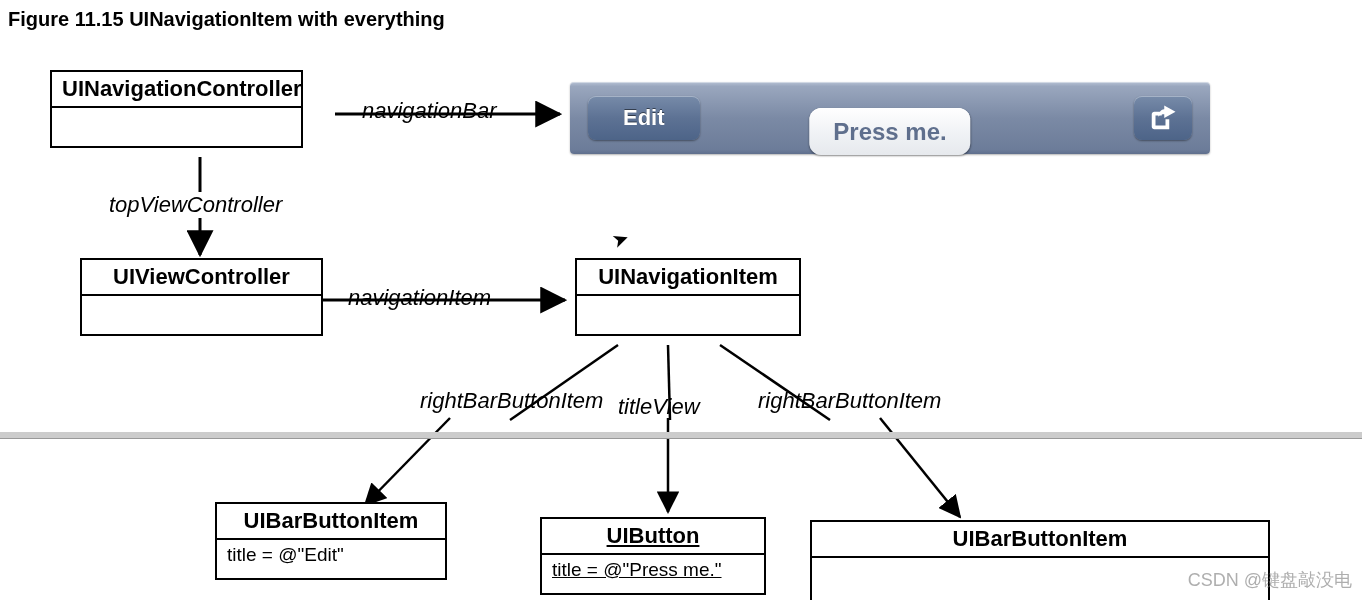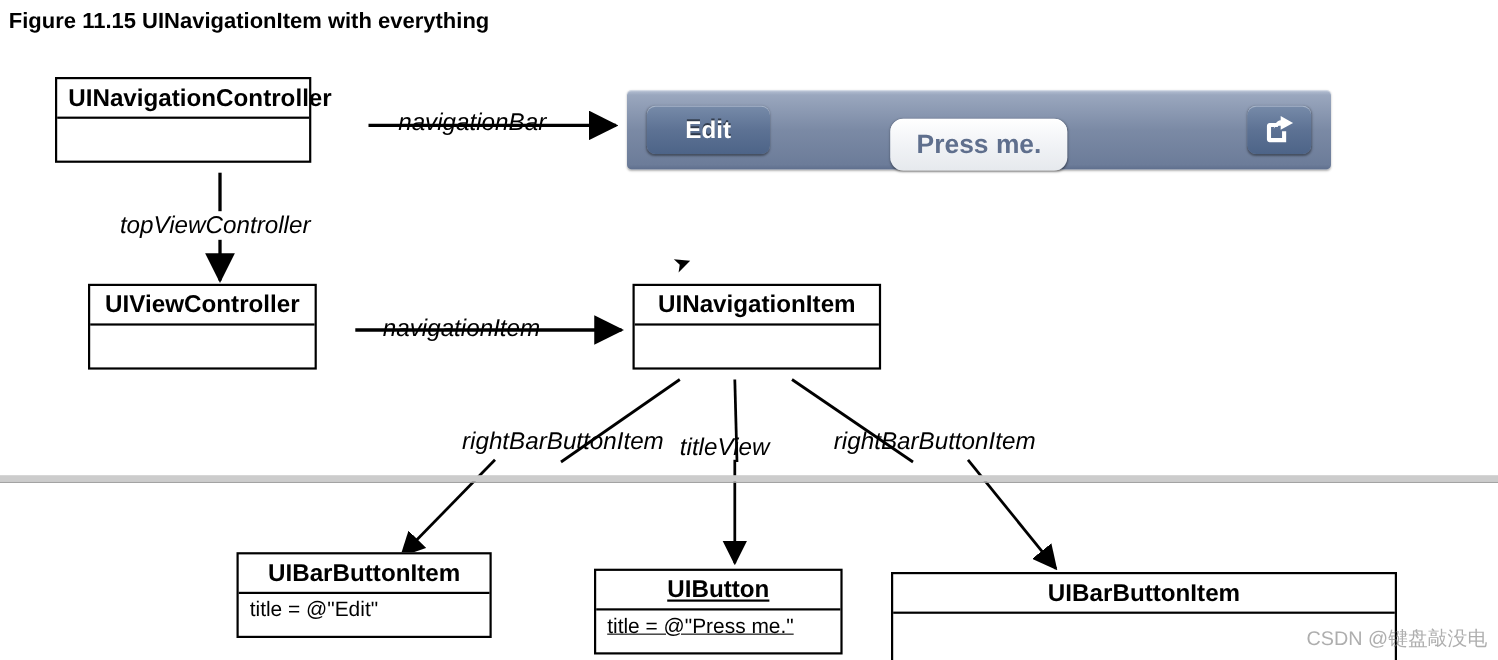--- a/index.html
+++ b/index.html
@@ -56,21 +56,21 @@
 
     <line x1="618" y1="345" x2="510" y2="420" stroke="#000" stroke-width="2.5"></line>
     <line x1="668" y1="345" x2="670" y2="420" stroke="#000" stroke-width="2.5"></line>
     <line x1="720" y1="345" x2="830" y2="420" stroke="#000" stroke-width="2.5"></line>
 
     <line x1="450" y1="418" x2="365" y2="505" stroke="#000" stroke-width="2.5" marker-end="url(#arrow)"></line>
     <line x1="668" y1="418" x2="668" y2="512" stroke="#000" stroke-width="2.5" marker-end="url(#arrow)"></line>
     <line x1="880" y1="418" x2="960" y2="517" stroke="#000" stroke-width="2.5" marker-end="url(#arrow)"></line>
   </svg>
 
-  <div class="box" style="left:50px;top:70px;width:233px;">
+  <div class="box" style="left:50px;top:70px;width:253px;">
     <div class="hdr">UINavigationController</div>
     <div class="body"></div>
   </div>
 
   <div class="lbl" style="left:362px;top:98px;">navigationBar</div>
 
   <div class="navbar">
     <div class="edit-btn">
       <span>Edit</span>
     </div>
@@ -82,21 +82,21 @@
         <path d="M5 19 V9 H12 L5 9 Z" fill="none"></path>
         <path d="M5 21 H17 V13 H14 V18 H6 V10 H11 V7 H5 C4 7 3 8 3 9 V19 C3 20 4 21 5 21 Z" fill="#fff"></path>
         <path d="M14 3 V6 L14 6 L14 11 H17 V6 L22 6 Z" fill="none"></path>
         <path d="M13 2 L22 7 L13 12 V9 C10 9 8 10 8 12 C8 9 10 5 13 5 Z" fill="#fff"></path>
       </svg>
     </div>
   </div>
 
   <div class="lbl" style="left:105px;top:192px;background:#fff;padding:0 4px;">topViewController</div>
 
-  <div class="box" style="left:80px;top:258px;width:208px;">
+  <div class="box" style="left:80px;top:258px;width:243px;">
     <div class="hdr">UIViewController</div>
     <div class="body"></div>
   </div>
 
   <div class="lbl" style="left:348px;top:285px;">navigationItem</div>
 
   <div class="box" style="left:575px;top:258px;width:226px;">
     <div class="hdr">UINavigationItem</div>
     <div class="body"></div>
   </div>

